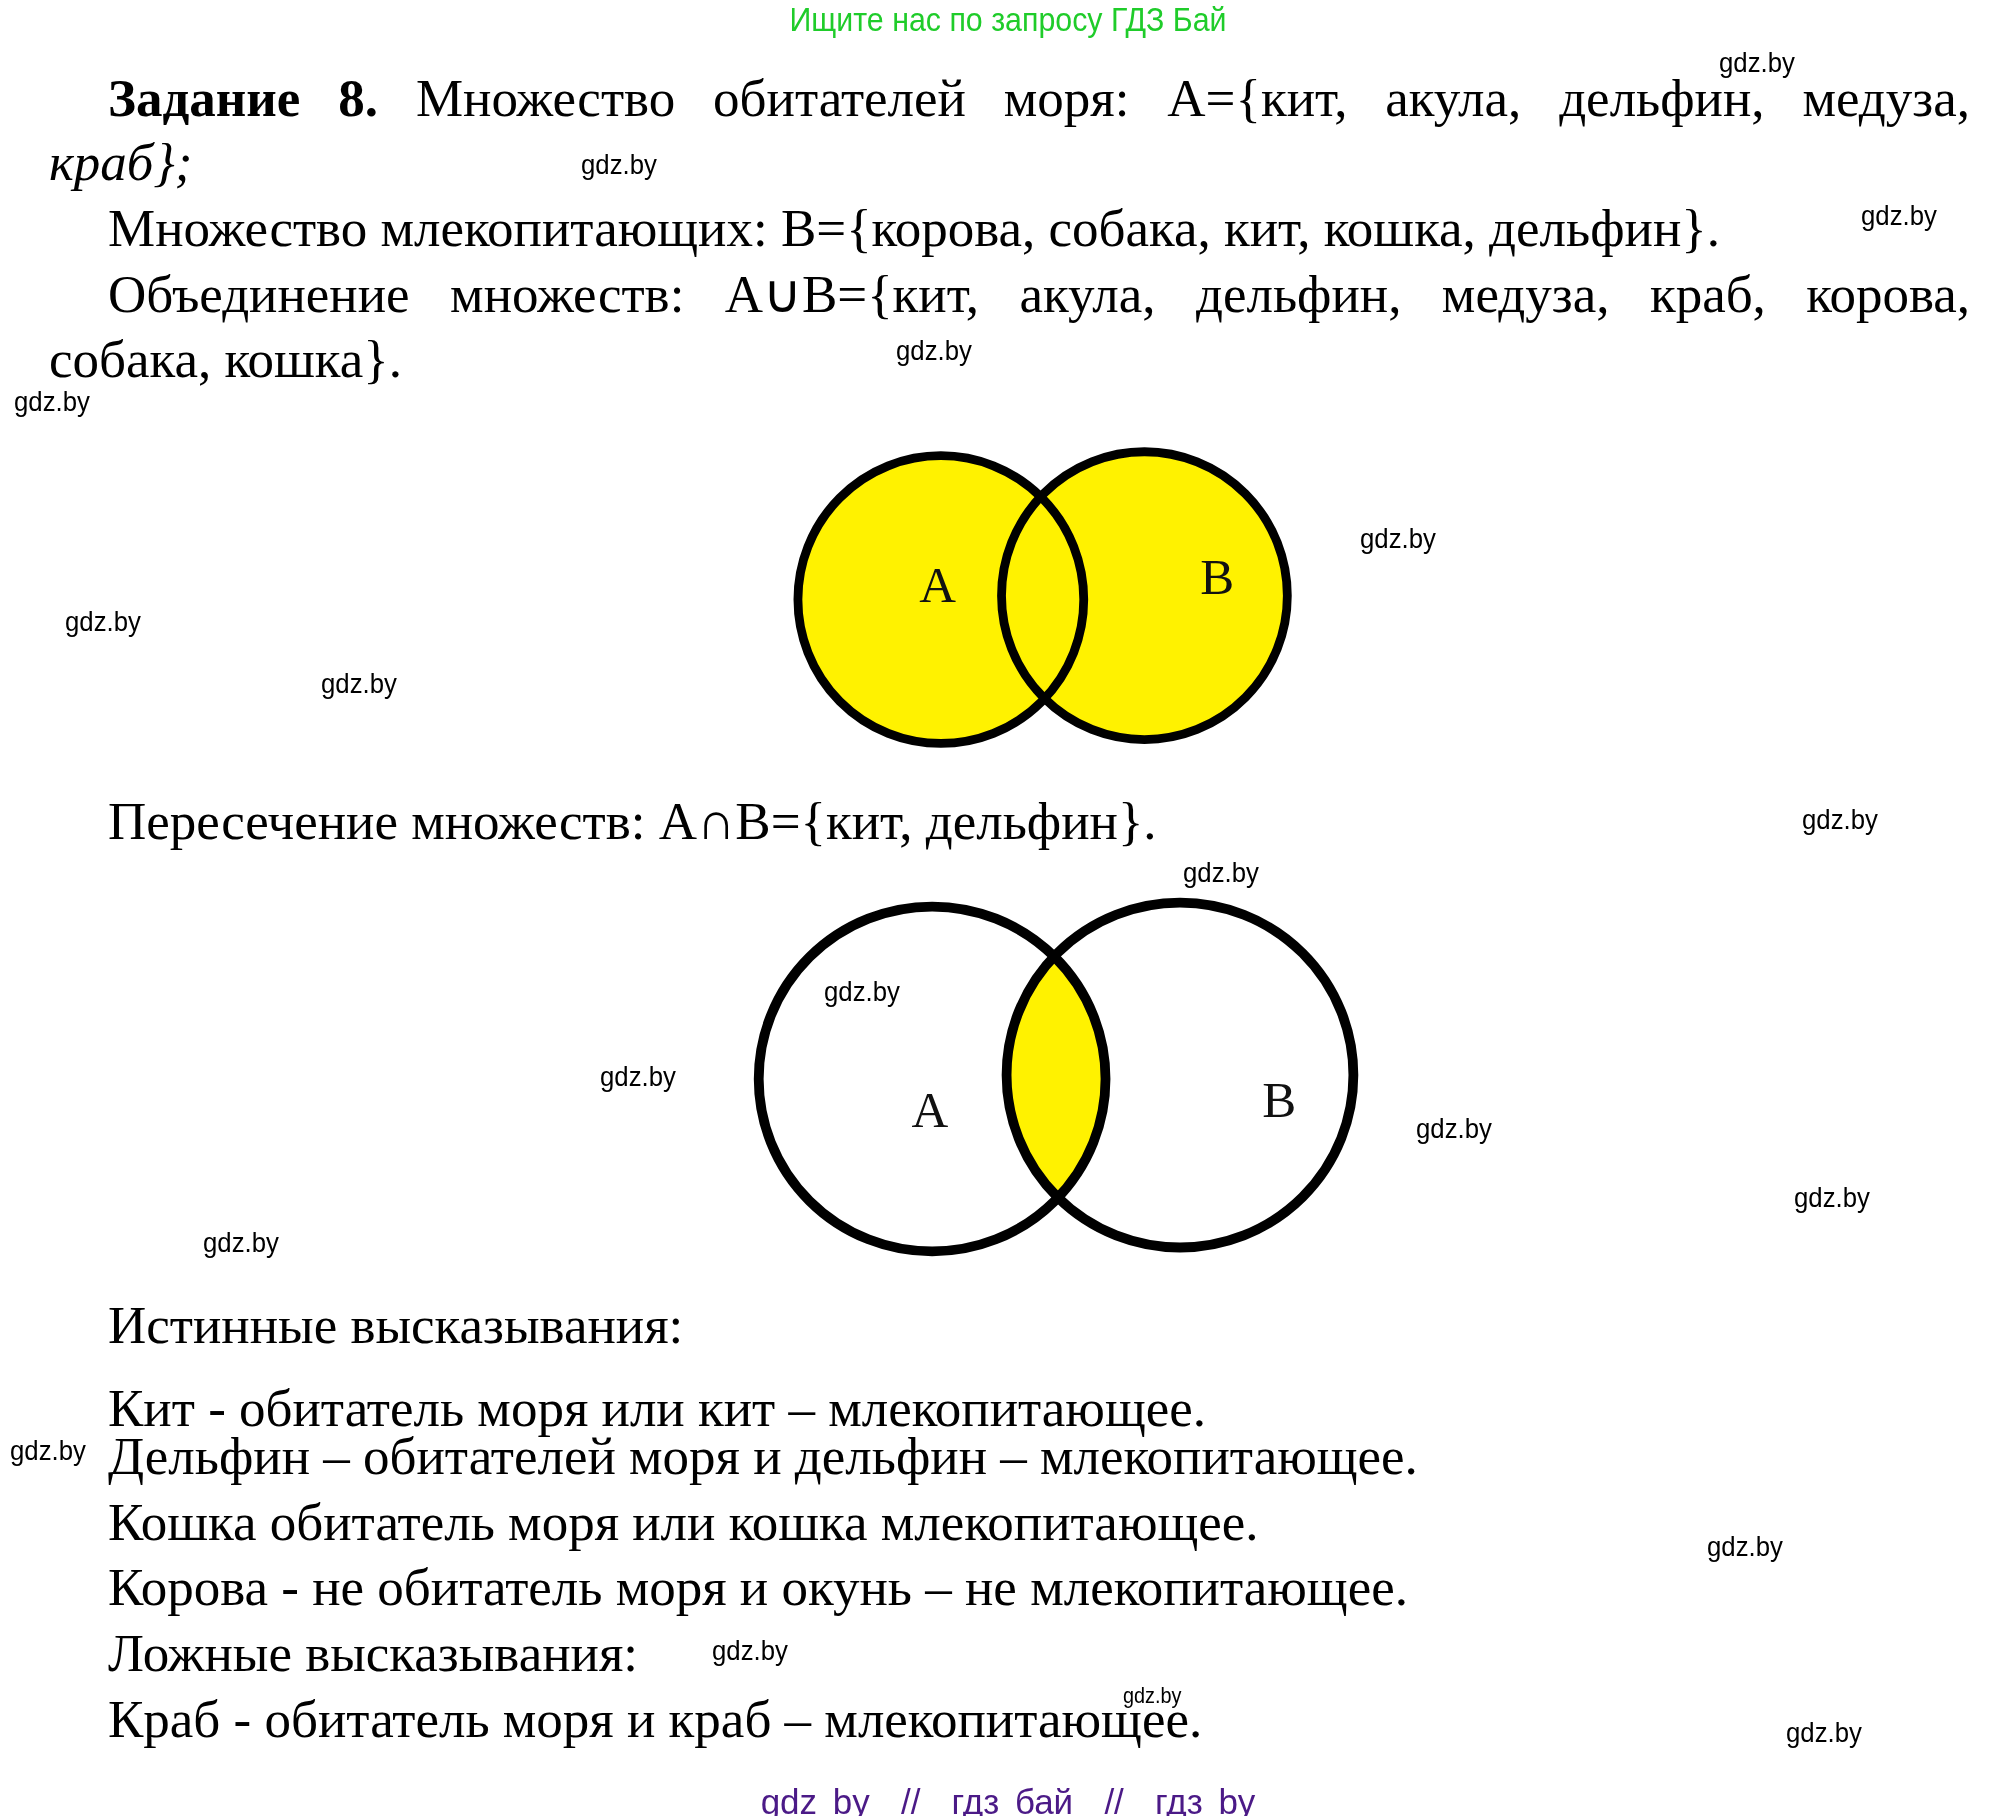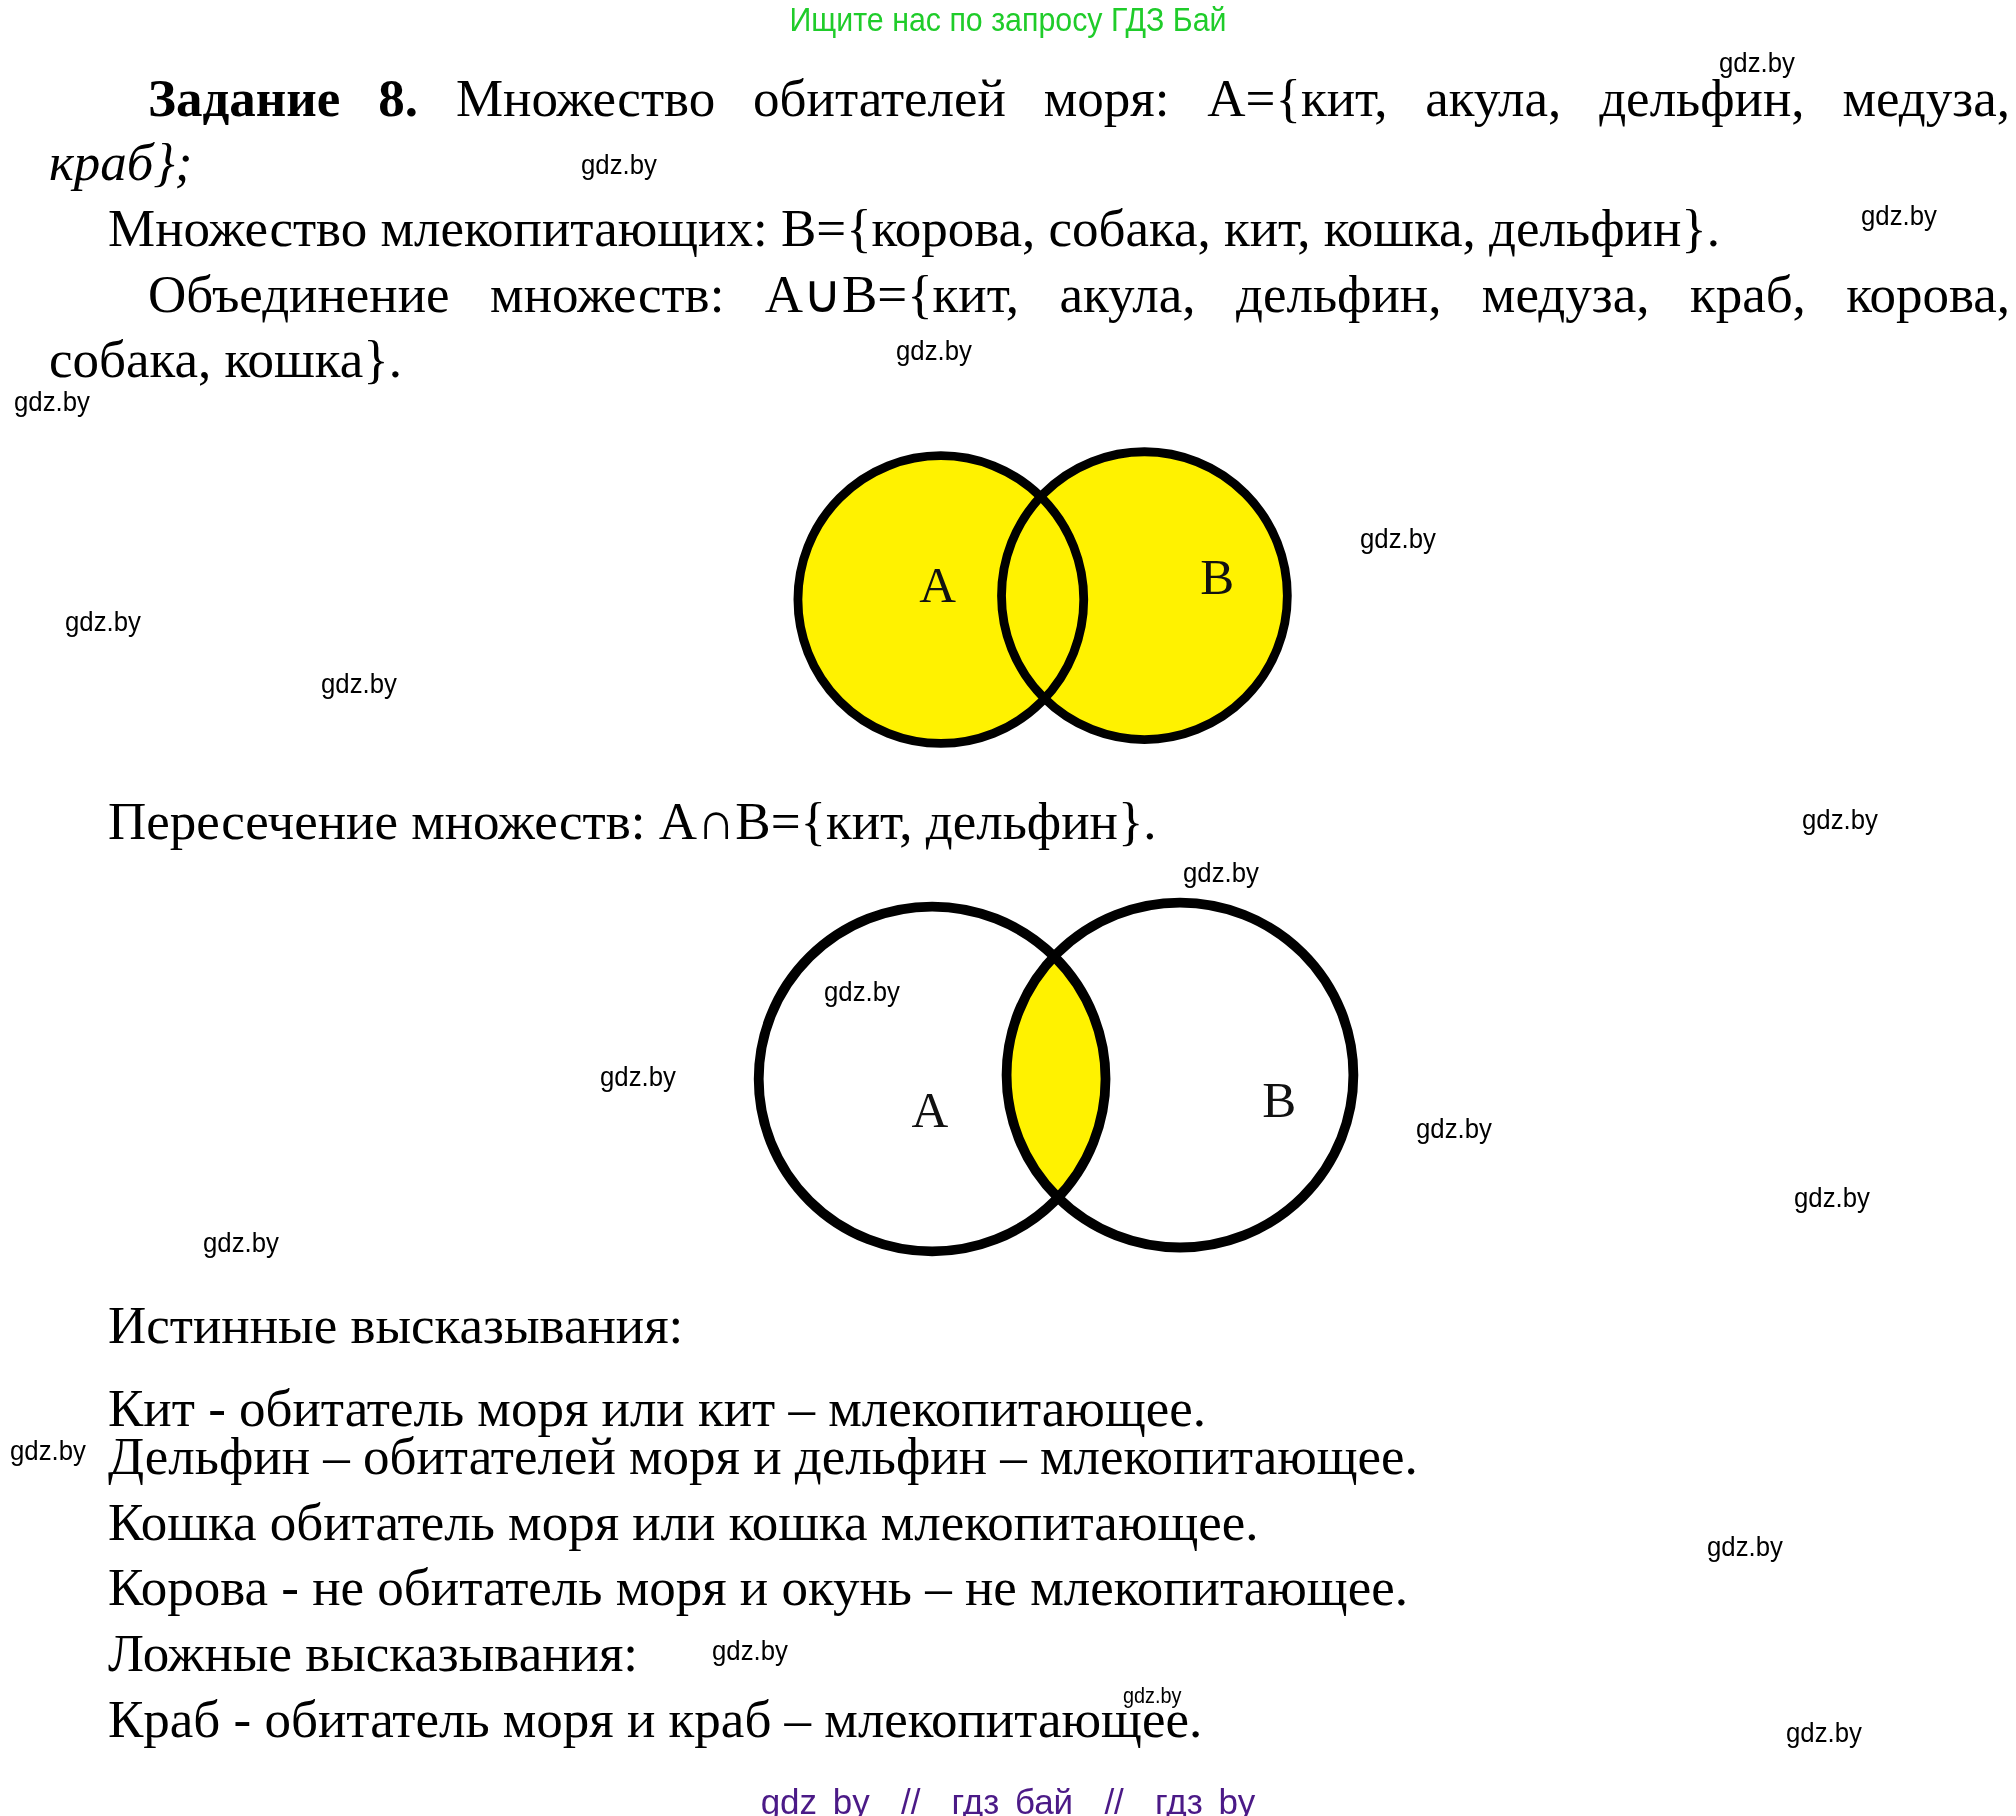--- a/index.html
+++ b/index.html
@@ -32,21 +32,20 @@
       line-height: 39px;
       word-spacing: 5.9px;
     }
     .line {
       font-size: 53px;
       line-height: 59px;
     }
     .justify {
       text-align: justify;
       text-align-last: justify;
-      margin-left: 40px;
     }
     .bold { font-weight: bold; }
     .wm {
       font-family: "Liberation Sans", sans-serif;
       font-size: 28px;
       line-height: 31px;
       color: #000;
       transform: scaleX(0.92);
       transform-origin: left top;
     }

